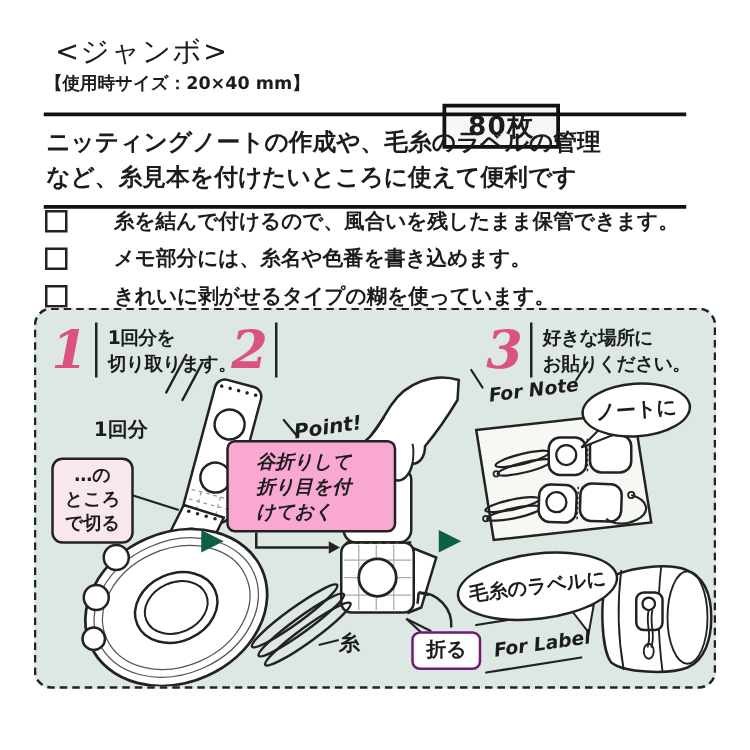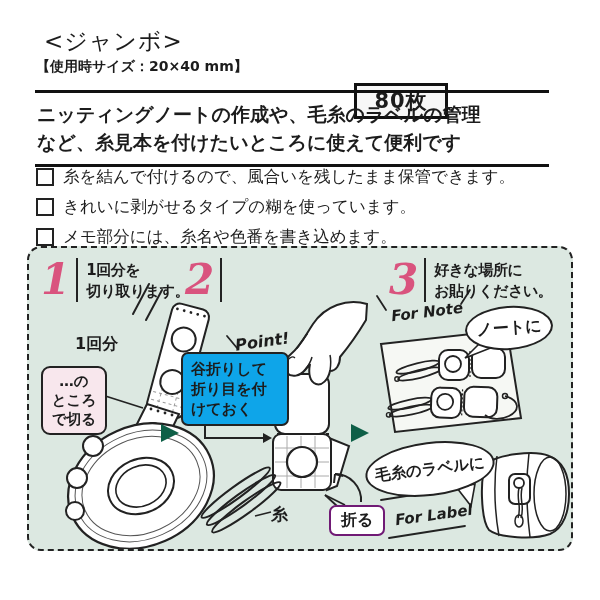--- a/index.html
+++ b/index.html
@@ -23,21 +23,21 @@
 
   
   .description{
     left:35px;top:90px;width:510px;
     border-top:3px solid #111;border-bottom:3px solid #111;
     padding:7px 2px 8px;font-size:19px;font-weight:bold;line-height:28px;
   }
 
   
   .features{left:36px;top:166px;}
-  .feature{display:flex;align-items:center;margin-bottom:8px;font-size:16.5px;font-weight:normal;}
+  .feature{display:flex;align-items:center;margin-bottom:8px;font-size:16.5px;font-weight:bold;gap:28px;}
   .cb{width:14px;height:14px;border:2px solid #222;background:#fff;margin-right:9px;flex:none;}
 
   
   .panel{
     left:27px;top:246px;width:542px;height:301px;
     background:#dce8e1;border:2.5px dashed #222;border-radius:14px;
   }
   .panel svg{position:absolute;left:0;top:0;}
 
   .step{position:absolute;display:flex;align-items:flex-start;}
@@ -52,22 +52,22 @@
   .step-2{left:156px;top:10px;}
   .step-3{left:360px;top:10px;}
 
   .one-unit{left:46px;top:86px;font-size:16px;font-weight:bold;}
   .cut-box{
     left:12px;top:118px;width:58px;background:#f8e7ed;border:2px solid #222;border-radius:9px;
     font-size:14.5px;font-weight:bold;text-align:center;line-height:19px;padding:4px 2px;
   }
   .point-note{left:206px;top:84px;font-size:16px;font-weight:bold;font-style:italic;transform:rotate(-8deg);}
   .valley-box{
-    left:152px;top:104px;width:88px;background:#0ea5e9;border:2px solid #222;border-radius:7px;
-    font-size:15px;font-weight:bold;line-height:20px;padding:5px 8px;
+    left:152px;top:104px;width:88px;background:#f9a8d4;border:2px solid #222;border-radius:7px;
+    font-size:15px;font-weight:bold;line-height:20px;padding:5px 22px;font-style:italic;
   }
   .thread-label{left:242px;top:255px;font-size:17px;font-weight:bold;}
   .fold-box{
     left:300px;top:257px;background:#fff;border:2px solid #701a75;border-radius:7px;
     font-size:16px;font-weight:bold;padding:3px 10px;
   }
   .for-note{left:362px;top:55px;font-size:15px;font-weight:bold;font-style:italic;transform:rotate(-7deg);}
   .note-bubble{
     left:436px;top:58px;width:84px;height:40px;background:#fff;border:2px solid #222;border-radius:50%;
     display:flex;align-items:center;justify-content:center;font-size:16px;font-weight:bold;transform:rotate(-4deg);
@@ -89,25 +89,25 @@
 <div class="abs description pre">ニッティングノートの作成や、毛糸のラベルの管理
 など、糸見本を付けたいところに使えて便利です</div>
 
 <div class="abs features">
   <div class="feature">
     <span class="cb"></span>
     <span>糸を結んで付けるので、風合いを残したまま保管できます。</span>
   </div>
   <div class="feature">
     <span class="cb"></span>
-    <span>きれいに剥がせるタイプの糊を使っています。</span>
+    <span>メモ部分には、糸名や色番を書き込めます。</span>
   </div>
   <div class="feature">
     <span class="cb"></span>
-    <span>メモ部分には、糸名や色番を書き込めます。</span>
+    <span>きれいに剥がせるタイプの糊を使っています。</span>
   </div>
 </div>
 
 <div class="abs panel">
 
   <svg width="542" height="301" viewBox="0 0 542 301">
 
     <g stroke="#222" stroke-width="2" stroke-linecap="round">
       <line x1="104" y1="66" x2="120" y2="36"></line>
       <line x1="117" y1="72" x2="133" y2="42"></line>

